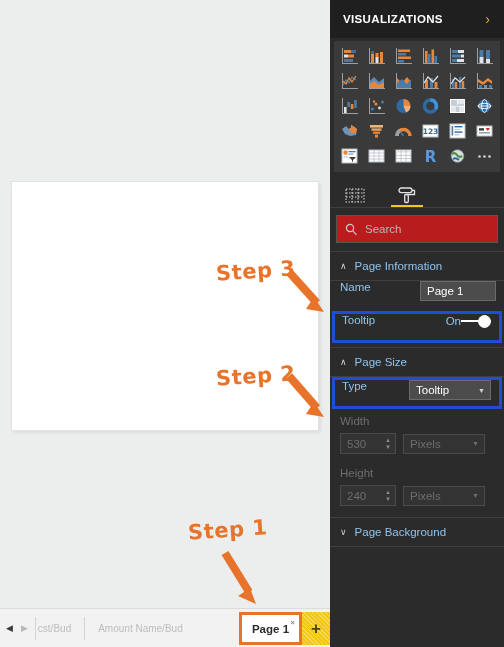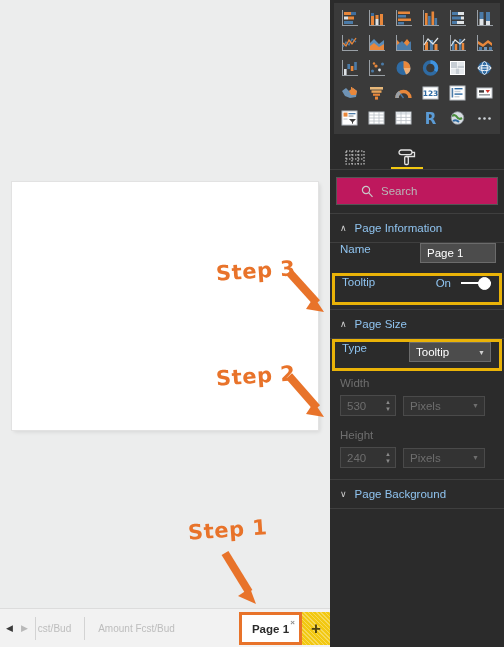--- a/index.html
+++ b/index.html
@@ -172,25 +172,25 @@
   #panel-divider {
     height: 1px;
     background: #3f3f3f;
     margin: 0;
   }
 
   
   #search-box {
     margin: 7px 6px 0 6px;
     height: 26px;
-    background: #be185d;
+    background: #b91c1c;
     border: 1px solid #555555;
     display: flex;
     align-items: center;
-    padding: 0 24px;
+    padding: 0 8px;
     gap: 7px;
   }
   #search-placeholder {
     font-size: 11.5px;
     color: #b8b8b8;
   }
 
   
   .section-head {
     display: flex;
@@ -213,41 +213,41 @@
     align-items: flex-start;
     height: 30px;
     padding: 0 8px 0 10px;
     font-size: 11.5px;
     color: #8fc3ef;
     box-sizing: border-box;
   }
   .prop-row .label { flex: 1; }
 
   .prop-row.highlight {
-    border: 3px solid #eab308;
+    border: 3px solid #1d4ed8;
     height: 32px;
     margin: 0 2px;
     padding-left: 7px;
   }
 
   .text-input {
     width: 76px;
     height: 20px;
     background: #4c4c4c;
     border: 1px solid #6b6b6b;
     color: #ffffff;
     font-size: 11.5px;
     display: flex;
     align-items: center;
     padding-left: 6px;
     box-sizing: border-box;
   }
 
   .toggle-wrap {
-    display: flex; align-items: center; gap: 10px;
+    display: flex; align-items: center; 
   }
   .toggle-state { font-size: 11.5px; color: #8fc3ef; }
   .toggle {
     position: relative;
     width: 30px; height: 14px;
     display: flex; align-items: center;
   }
   .toggle .track {
     position: absolute;
     left: 0; right: 0; top: 6px;
@@ -343,31 +343,35 @@
 </div>
 
 <div id="tab-bar">
   <div class="nav-arrows">
     <span class="nav-arrow">◀</span>
     <span class="nav-arrow dim">▶</span>
   </div>
   <div class="tab-sep"></div>
   <div class="page-tab clipped">cst/Bud</div>
   <div class="tab-sep"></div>
-  <div class="page-tab">Amount Fcst/Bud</div>
+  <div class="page-tab">Amount Name/Bud</div>
   <div class="spacer"></div>
   <div id="page-tab-active">
     <span>Page 1</span>
     <span id="page-tab-close">×</span>
   </div>
   <div id="add-page-button">+</div>
 </div>
 
 <div id="viz-panel">
 
+  <div id="viz-header">
+    <span id="viz-header-title">VISUALIZATIONS</span>
+    <span id="viz-collapse-icon">›</span>
+  </div>
 
   <div id="viz-gallery">
 
     <div class="viz-cell">
       <svg width="19" height="17" viewBox="0 0 19 17">
           <rect x="2" y="0" width="1" height="15" fill="#9aa0a6"></rect>
           <rect x="2" y="15" width="16" height="1" fill="#9aa0a6"></rect>
           <rect x="4" y="2" width="7" height="3" fill="#e8873b"></rect>
           <rect x="11" y="2" width="5" height="3" fill="#3f6e9e"></rect>
           <rect x="4" y="6.5" width="4" height="3" fill="#dfe3e6"></rect>

